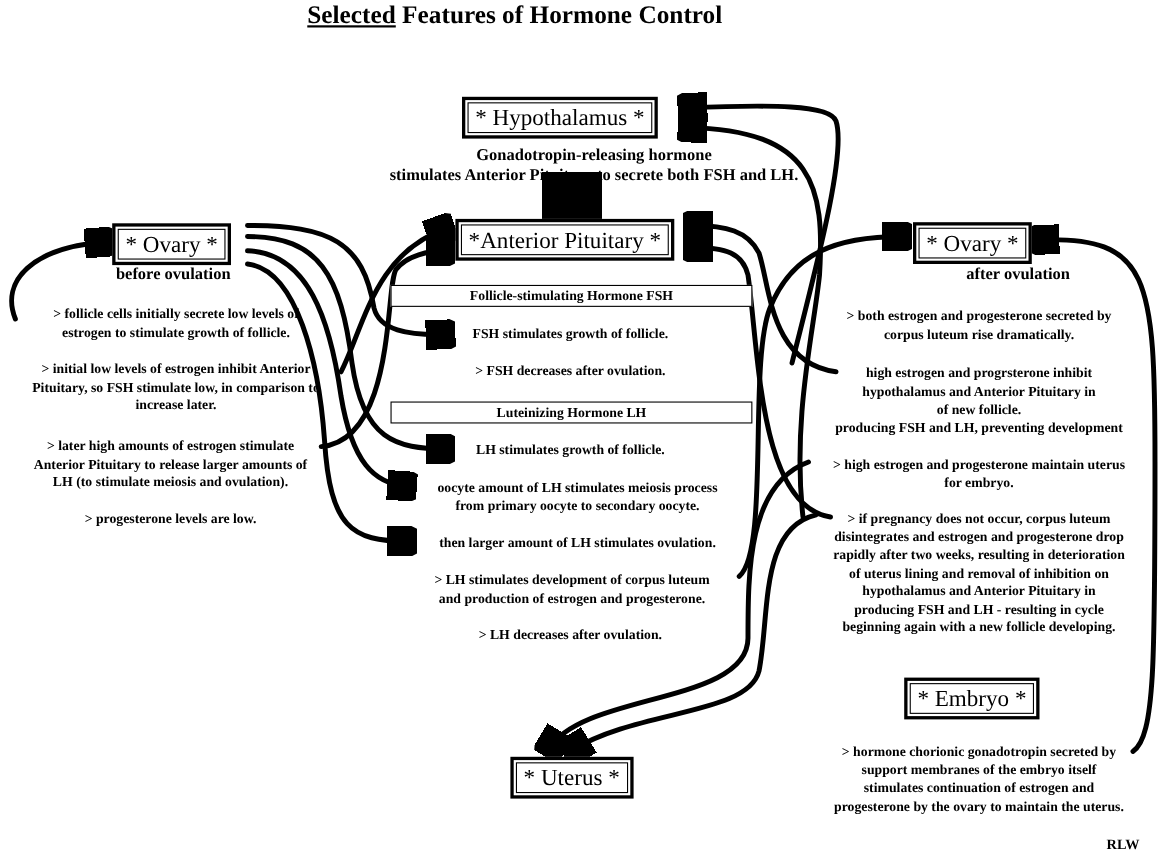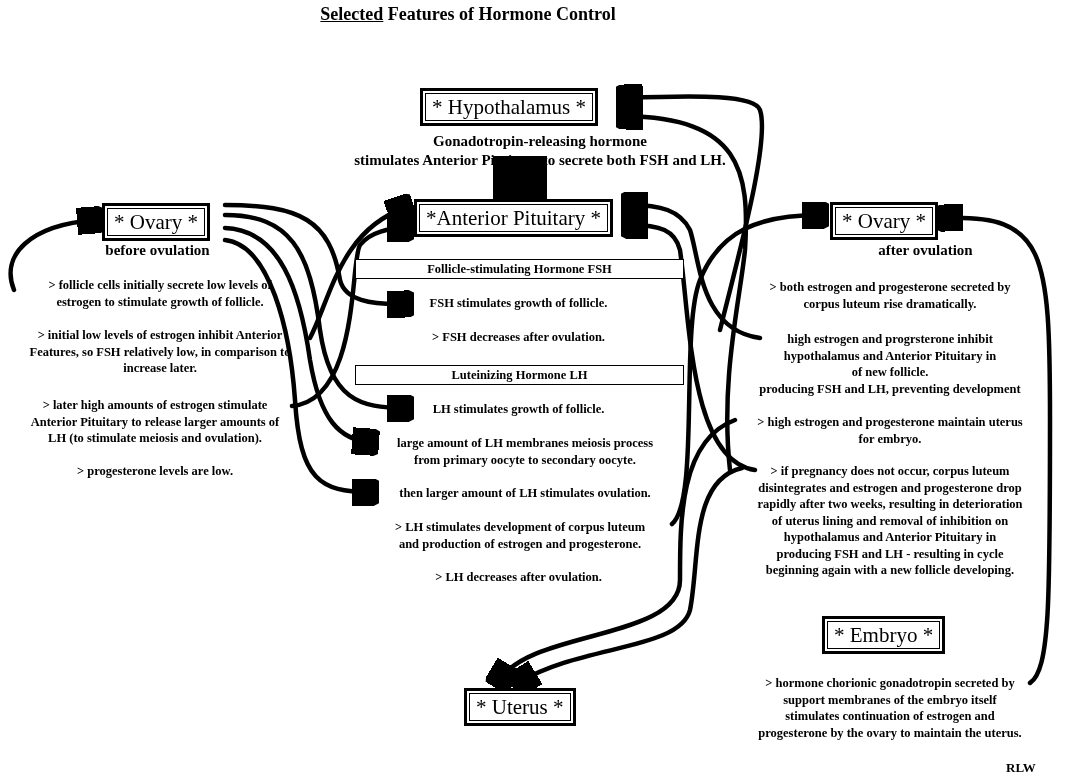--- a/index.html
+++ b/index.html
@@ -1,19 +1,19 @@
 <!DOCTYPE html>
 <html><head>
 <meta charset="utf-8">
 <style>
   html, body { margin: 0; padding: 0; background: #ffffff; }
   body { width: 1065px; height: 773px; position: relative; overflow: hidden;
          font-family: "Liberation Serif", "DejaVu Serif", serif; color: #000; }
   .abs { position: absolute; }
-  .title { left: 0; width: 936px; text-align: center; font-weight: bold; font-size: 18px; line-height: 28px; }
+  .title { left: 0; width: 936px; text-align: center; font-weight: bold; font-size: 23px; line-height: 28px; }
   .title u { text-decoration: underline; }
   .node { position: absolute; border: 3px solid #000; padding: 2px; background: #fff; }
   .node .inner { border: 1px solid #000; padding: 0 6px; font-size: 21px; line-height: 26px; white-space: nowrap; font-weight: normal; }
   .sub { font-weight: bold; font-size: 15px; text-align: center; white-space: nowrap; }
   .txt { position: absolute; font-weight: bold; font-size: 12.5px; line-height: 16.5px; text-align: center; white-space: nowrap; }
   .hbox { position: absolute; border: 1.5px solid #000; font-weight: bold; font-size: 12.5px; text-align: center; line-height: 18px; background: #fff; }
   svg.links { position: absolute; left: 0; top: 0; }
   svg.links path { fill: none; stroke: #000; stroke-width: 4.5; stroke-linecap: round; }
   .sig { position: absolute; font-weight: bold; font-size: 13px; }
 </style>
@@ -72,42 +72,42 @@
   <div class="inner">* Ovary *</div>
 </div>
 <div class="sub abs" style="left:90px; width:135px; top:242px;">before ovulation</div>
 
 <div class="txt" style="left:0px; width:320px; top:277px;">
   <div>&gt; follicle cells initially secrete low levels of</div>
     <div>estrogen to stimulate growth of follicle.</div>
 </div>
 <div class="txt" style="left:0px; width:320px; top:327px;">
   <div>&gt; initial low levels of estrogen inhibit Anterior</div>
-    <div>Features, so FSH relatively low, in comparison to</div>
+    <div>Pituitary, so FSH stimulate low, in comparison to</div>
     <div>increase later.</div>
 </div>
 <div class="txt" style="left:0px; width:310px; top:397px;">
   <div>&gt; later high amounts of estrogen stimulate</div>
     <div>Anterior Pituitary to release larger amounts of</div>
     <div>LH (to stimulate meiosis and ovulation).</div>
 </div>
 <div class="txt" style="left:0px; width:310px; top:463px;">
   <div>&gt; progesterone levels are low.</div>
 </div>
 
 <div class="hbox" style="left:355px; top:259px; width:327px;">Follicle-stimulating Hormone FSH</div>
 <div class="txt" style="left:355px; width:327px; top:295px;">FSH stimulates growth of follicle.</div>
 <div class="txt" style="left:355px; width:327px; top:329px;">&gt; FSH decreases after ovulation.</div>
 
 <div class="hbox" style="left:355px; top:365px; width:327px;">Luteinizing Hormone LH</div>
 <div class="txt" style="left:355px; width:327px; top:401px;">
     <div>LH stimulates growth of follicle.</div>
   </div>
 <div class="txt" style="left:370px; width:310px; top:435px;">
-    <div>large amount of LH membranes meiosis process</div>
+    <div>oocyte amount of LH stimulates meiosis process</div>
     <div>from primary oocyte to secondary oocyte.</div>
   </div>
 <div class="txt" style="left:370px; width:310px; top:485px;">
     <div>then larger amount of LH stimulates ovulation.</div>
   </div>
 <div class="txt" style="left:360px; width:320px; top:519px;">
     <div>&gt; LH stimulates development of corpus luteum</div>
     <div>and production of estrogen and progesterone.</div>
   </div>
 <div class="txt" style="left:355px; width:327px; top:569px;">

